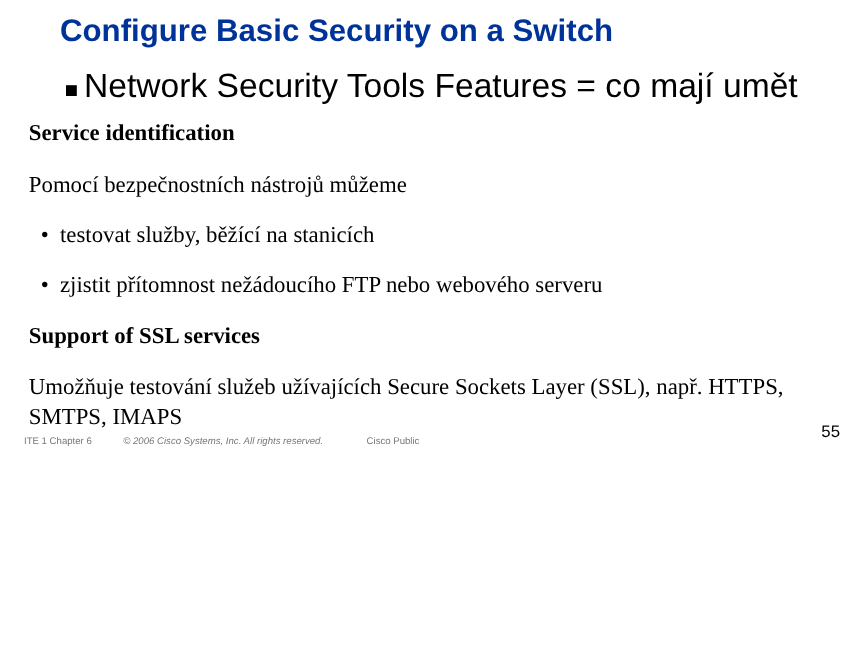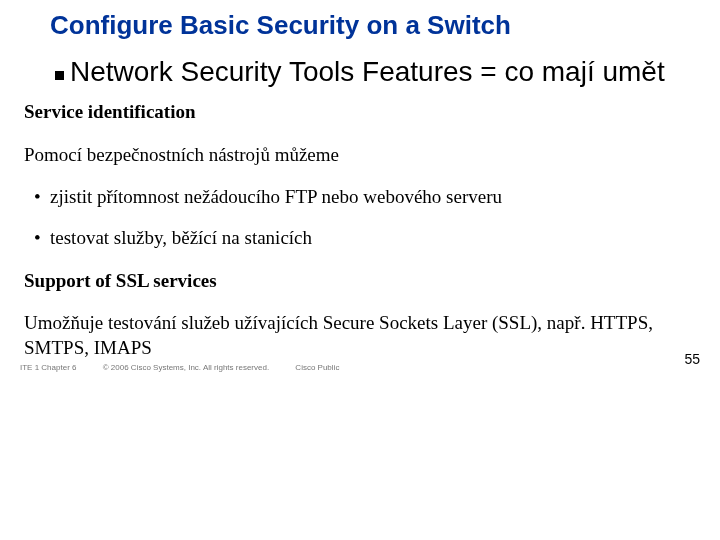--- a/index.html
+++ b/index.html
@@ -80,21 +80,22 @@
     bottom: 12px;
     font-size: 8px;
     color: #777777;
   }
   .footer .left {
     display: inline-block;
     margin-right: 24px;
   }
   .footer .mid {
     display: inline-block;
-    margin-right: 24px;
+    margin-right: 34px;
+    font-style: italic;
   }
   .footer .pub {
     display: inline-block;
     text-align: center;
   }
   .footer .page {
     position: absolute;
     right: 0;
     bottom: 5px;
     font-size: 14px;
@@ -113,22 +114,22 @@
     <span class="bullet"></span><span>Network Security Tools Features = co mají umět</span>
   </div>
 
   <div class="body">
 
     <div class="block heading">Service identification</div>
 
     <div class="block">Pomocí bezpečnostních nástrojů můžeme</div>
 
     <ul class="block">
+      <li><span class="dot">•</span><span>testovat služby, běžící na stanicích</span></li>
       <li><span class="dot">•</span><span>zjistit přítomnost nežádoucího FTP nebo webového serveru</span></li>
-      <li><span class="dot">•</span><span>testovat služby, běžící na stanicích</span></li>
     </ul>
 
     <div class="block heading">Support of SSL services</div>
 
     <div class="block">Umožňuje testování služeb užívajících Secure Sockets Layer (SSL), např. HTTPS, SMTPS, IMAPS</div>
 
   </div>
 
   <div class="footer">
     <span class="left">ITE 1 Chapter 6</span>

